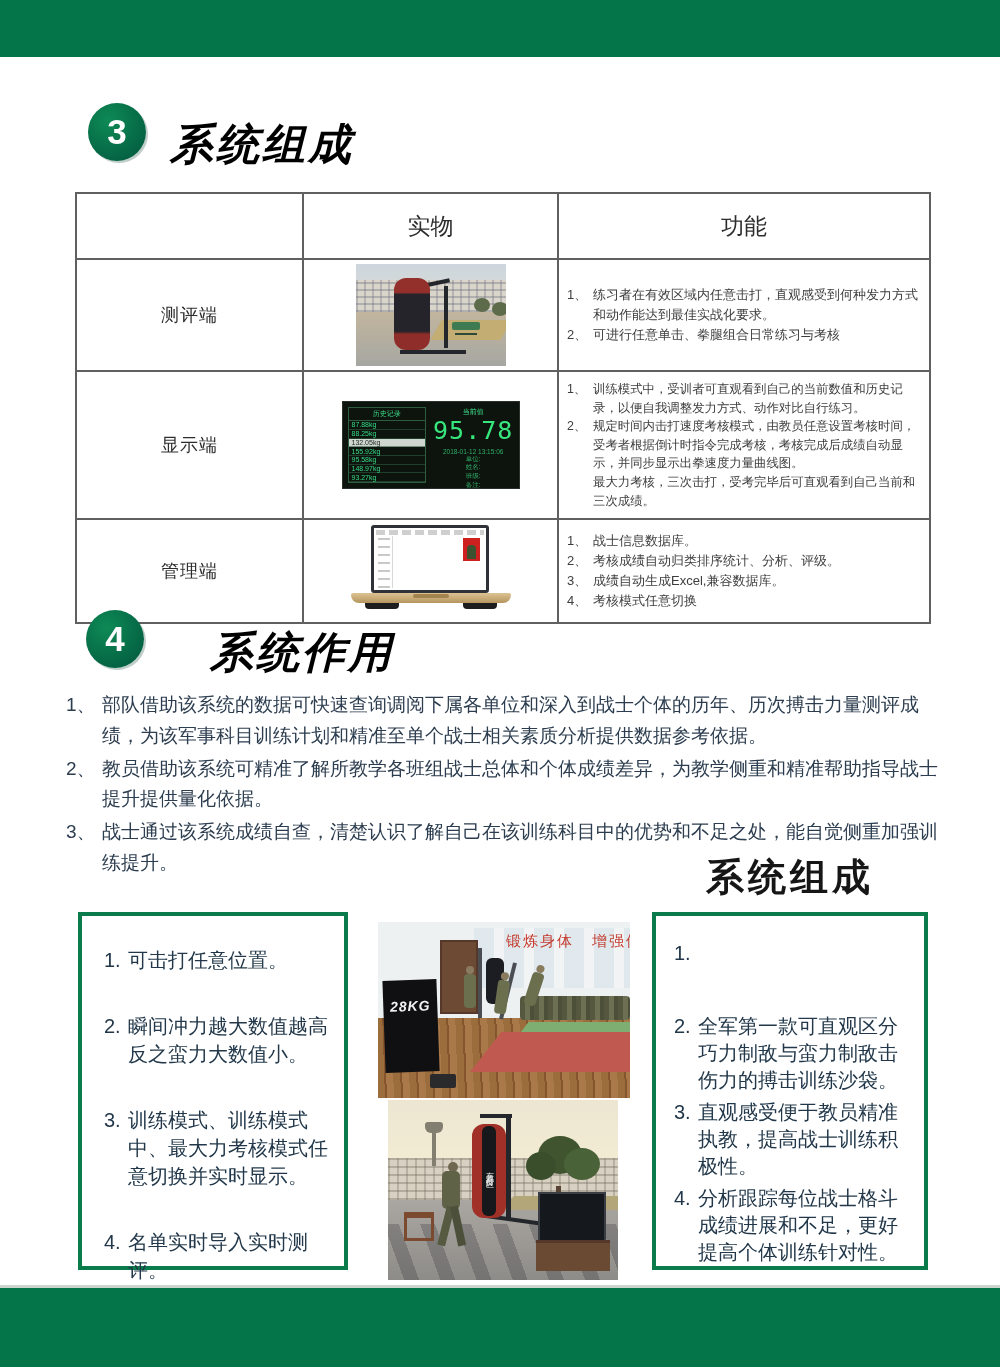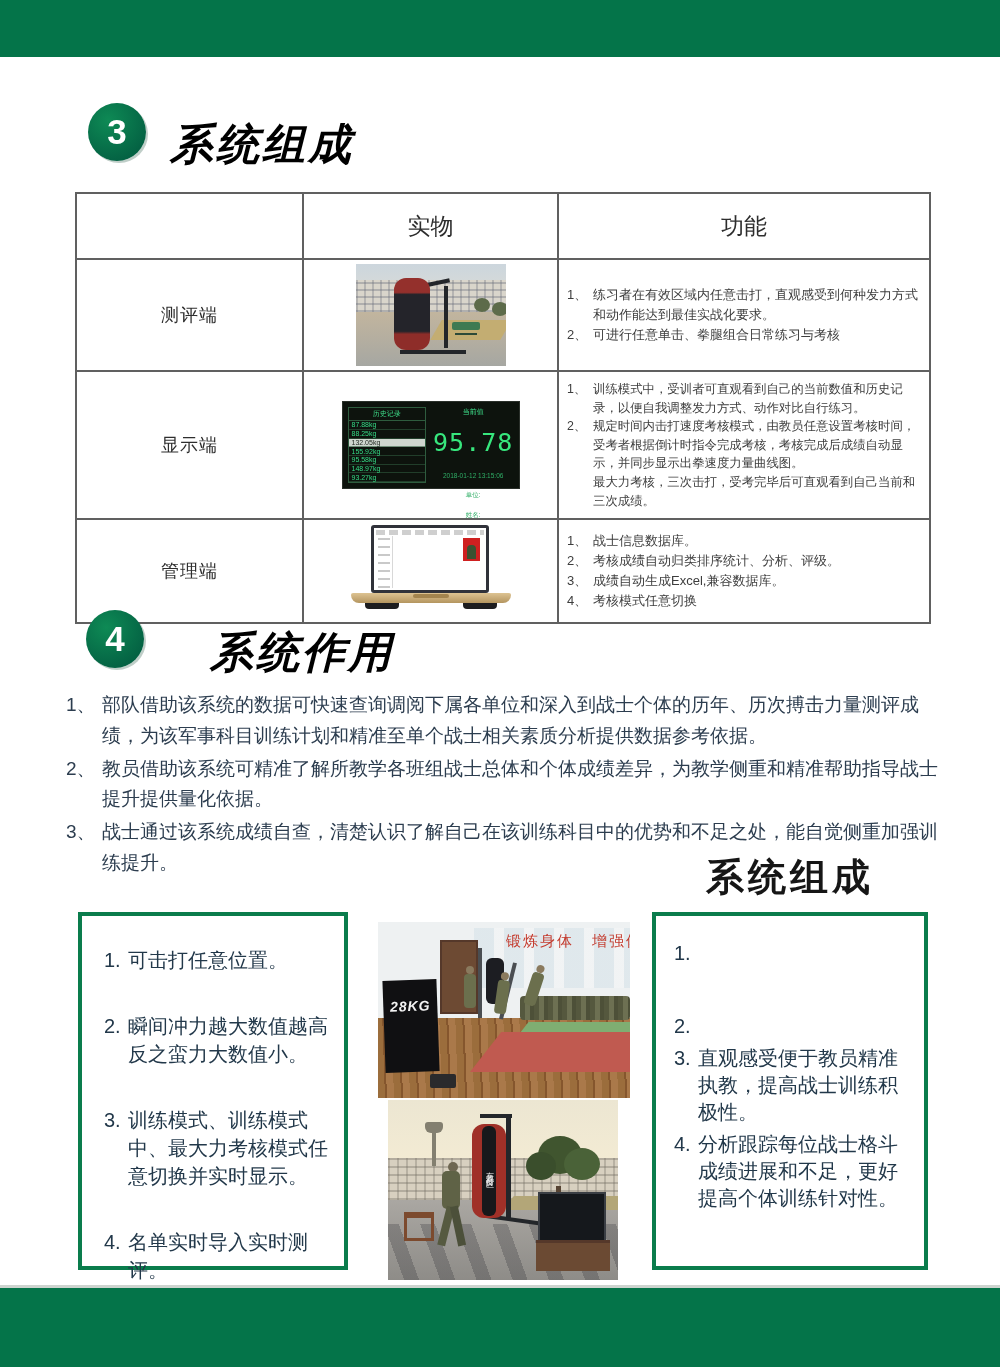--- a/index.html
+++ b/index.html
@@ -41,21 +41,21 @@
   .p1-bench{position:absolute;left:96px;top:58px;width:28px;height:8px;background:#3e7a52;border-radius:2px;box-shadow:0 8px 0 -3px #2d4a38;}
   .p1-bag{position:absolute;left:38px;top:14px;width:36px;height:72px;border-radius:12px;
      background:linear-gradient(180deg,#94302c 0 20%,#24242a 23% 74%,#8e2d29 78% 100%);}
 
   
   .photo2{position:relative;width:178px;height:88px;margin:0 auto;background:#0d130d;border:1px solid #2a302a;display:flex;padding:5px;box-sizing:border-box;}
   .p2-left{width:46%;border:1px solid #2e5c3e;display:flex;flex-direction:column;}
   .p2-ltitle{font-size:7px;color:#3fe28c;text-align:center;padding:1px 0;border-bottom:1px solid #2e5c3e;}
   .p2-row{flex:1;font-size:7px;color:#35d985;padding-left:3px;border-bottom:1px solid rgba(46,92,62,.6);display:flex;align-items:center;}
   .p2-row.sel{background:#cfd6cf;color:#1d241d;}
-  .p2-right{flex:1;padding-left:7px;display:flex;flex-direction:column;gap:12px;}
+  .p2-right{flex:1;padding-left:7px;display:flex;flex-direction:column;}
   .p2-rtitle{font-size:7px;color:#3fe28c;text-align:center;}
   .p2-big{font-size:25px;color:#37e77d;font-family:"DejaVu Sans Mono",monospace;letter-spacing:1px;text-align:center;line-height:1.1;}
   .p2-date{font-size:6.5px;color:#2fae66;margin-top:3px;}
   .p2-field{font-size:6.5px;color:#2fae66;line-height:1.35;}
 
   
   .photo3{position:relative;width:168px;height:96px;margin:0 auto;}
   .p3-screen{position:absolute;left:24px;top:2px;width:118px;height:68px;background:#fff;border:3px solid #30323a;border-radius:3px;box-sizing:border-box;}
   .p3-menu{position:absolute;left:2px;top:8px;width:16px;height:52px;border-right:1px solid #d8d8d8;
      background:repeating-linear-gradient(0deg,#c9c9c9 0 2px,transparent 2px 8px);background-size:12px 100%;background-repeat:no-repeat;background-position:2px 0;}
@@ -295,20 +295,21 @@
         <span class="ft">名单实时导入实时测评。</span>
       </div>
   </div>
 
   <div class="gbox" style="left:652px;top:912px;width:276px;height:358px;padding:24px 12px 0 18px;">
     <div class="bitem" style="line-height:27px;margin-bottom:46px;">
         <span class="fm">1.</span>
       </div>
     <div class="bitem" style="line-height:27px;margin-bottom:5px;">
         <span class="fm">2.</span>
+        <span class="ft">全军第一款可直观区分巧力制敌与蛮力制敌击伤力的搏击训练沙袋。</span>
       </div>
     <div class="bitem" style="line-height:27px;margin-bottom:5px;">
         <span class="fm">3.</span>
         <span class="ft">直观感受便于教员精准执教，提高战士训练积极性。</span>
       </div>
     <div class="bitem" style="line-height:27px;">
         <span class="fm">4.</span>
         <span class="ft">分析跟踪每位战士格斗成绩进展和不足，更好提高个体训练针对性。</span>
       </div>
   </div>

